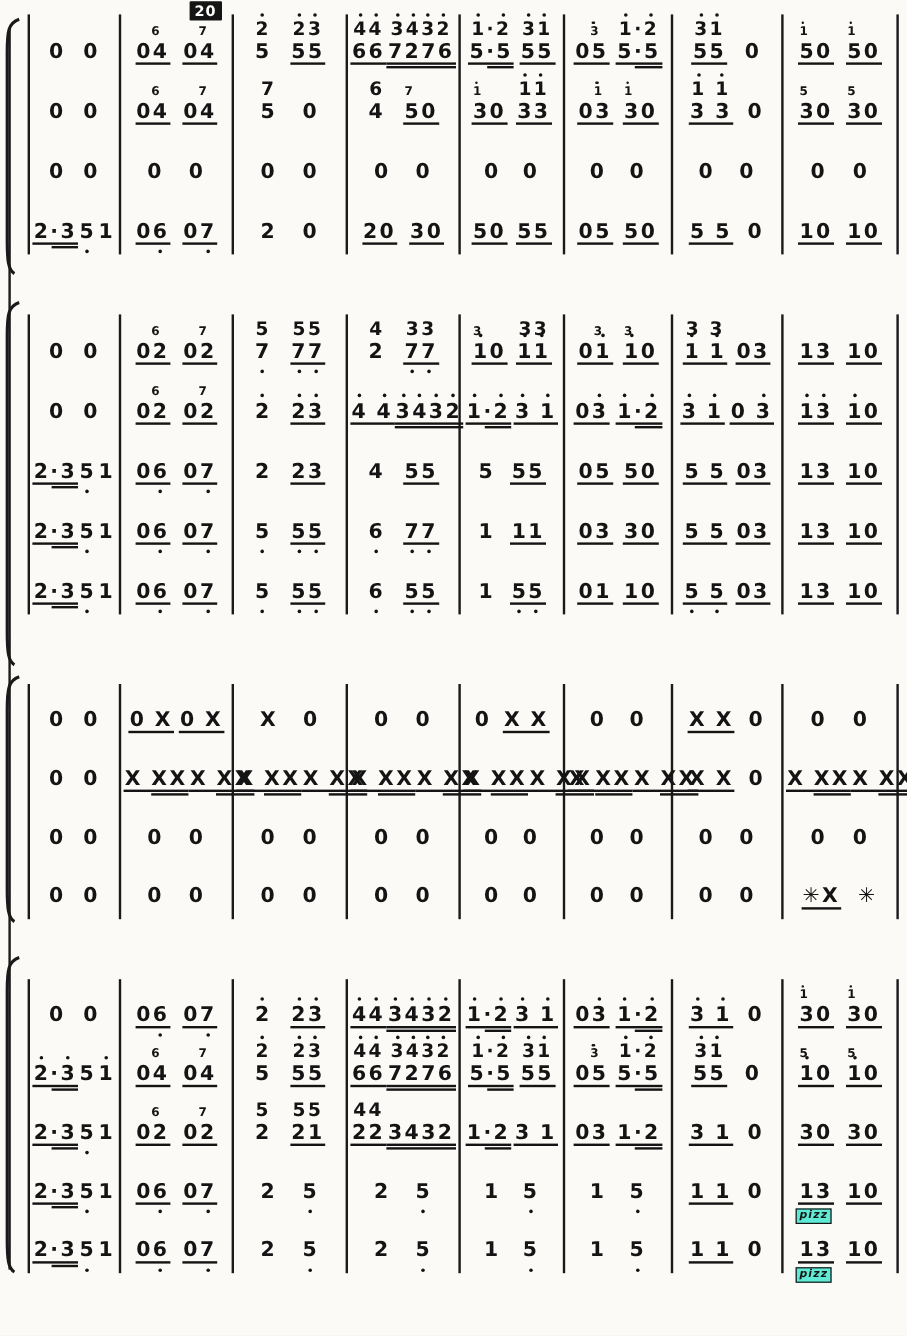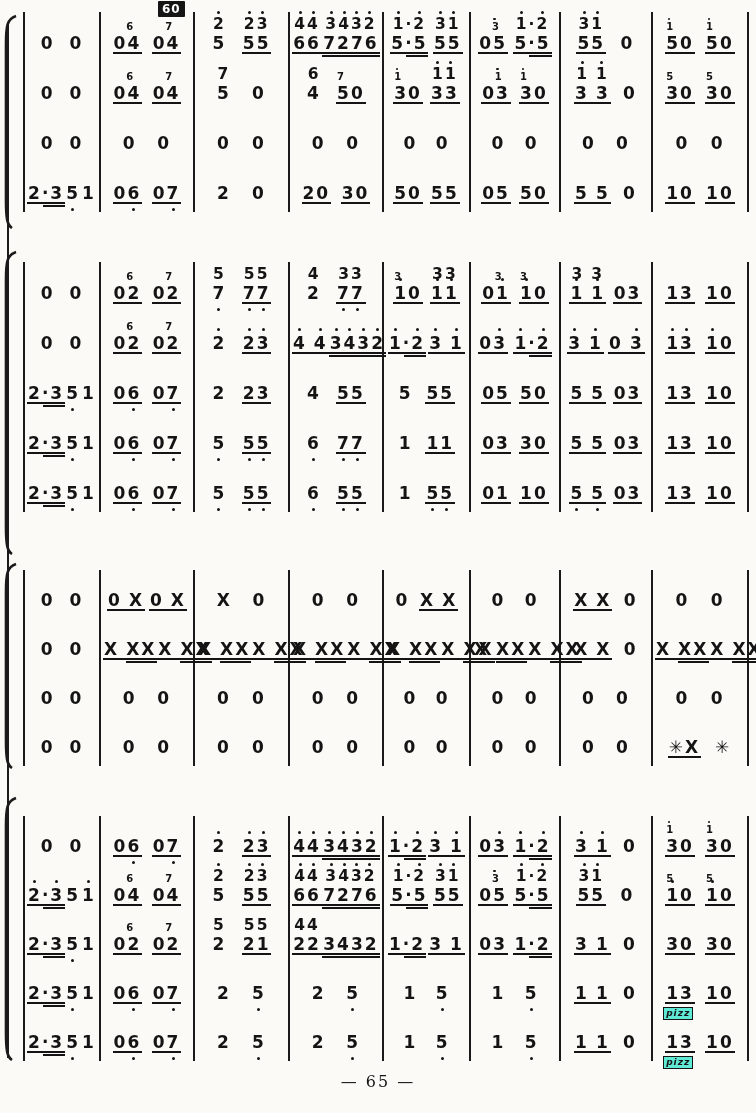--- a/index.html
+++ b/index.html
@@ -39,21 +39,21 @@
   .top .du{top:-6px;}
   .mini .du{top:-4.5px;width:2.5px;height:2.5px;}
   .tag{position:absolute;left:-2px;bottom:-18px;font-style:italic;font-weight:bold;font-size:9px;line-height:11px;
        border:1.3px solid #141414;padding:0 2px;letter-spacing:1px;white-space:nowrap;background:#5eead4;}
 </style>
 </head>
 <body>
 
 <div class="page">
   <div class="spine"></div>
-  <span class="reh">60</span>
+  <span class="reh">20</span>
   <div id="score">
       <div class="system" style="top: 12px;">
         <div class="music" style="height: 200px;">
           <div class="bl" style="left: calc(0% - 0.9px);"></div>
           <div class="bl" style="left: calc(10.5% - 0.9px);"></div>
           <div class="bl" style="left: calc(23.48% - 0.9px);"></div>
           <div class="bl" style="left: calc(36.6% - 0.9px);"></div>
           <div class="bl" style="left: calc(49.58% - 0.9px);"></div>
           <div class="bl" style="left: calc(61.6% - 0.9px);"></div>
           <div class="bl" style="left: calc(74.03% - 0.9px);"></div>
@@ -2342,21 +2342,20 @@
                 <span class="mn">
                   <span class="c"><b>1</b></span>
                   <span class="c"><b>0</b></span>
                 </span>
               </span>
             </div>
           </div>
         </div>
       </div>
     </div>
-  <div class="pageno">— 65 —</div>
 <svg width="20" height="216" class="brace" style="top: 14px;">
       <path d="M16 2 C7 5 6 12 6 30 L6 186 C6 204 7 211 12 214" fill="none" stroke="#1a1a1a" stroke-width="2.6"></path>
     </svg>
     <svg width="20" height="306" class="brace" style="top: 250px;">
       <path d="M16 2 C7 5 6 12 6 30 L6 276 C6 294 7 301 12 304" fill="none" stroke="#1a1a1a" stroke-width="2.6"></path>
     </svg>
     <svg width="20" height="208" class="brace" style="top: 562px;">
       <path d="M16 2 C7 5 6 12 6 30 L6 178 C6 196 7 203 12 206" fill="none" stroke="#1a1a1a" stroke-width="2.6"></path>
     </svg>
     <svg width="20" height="266" class="brace" style="top: 796px;">

